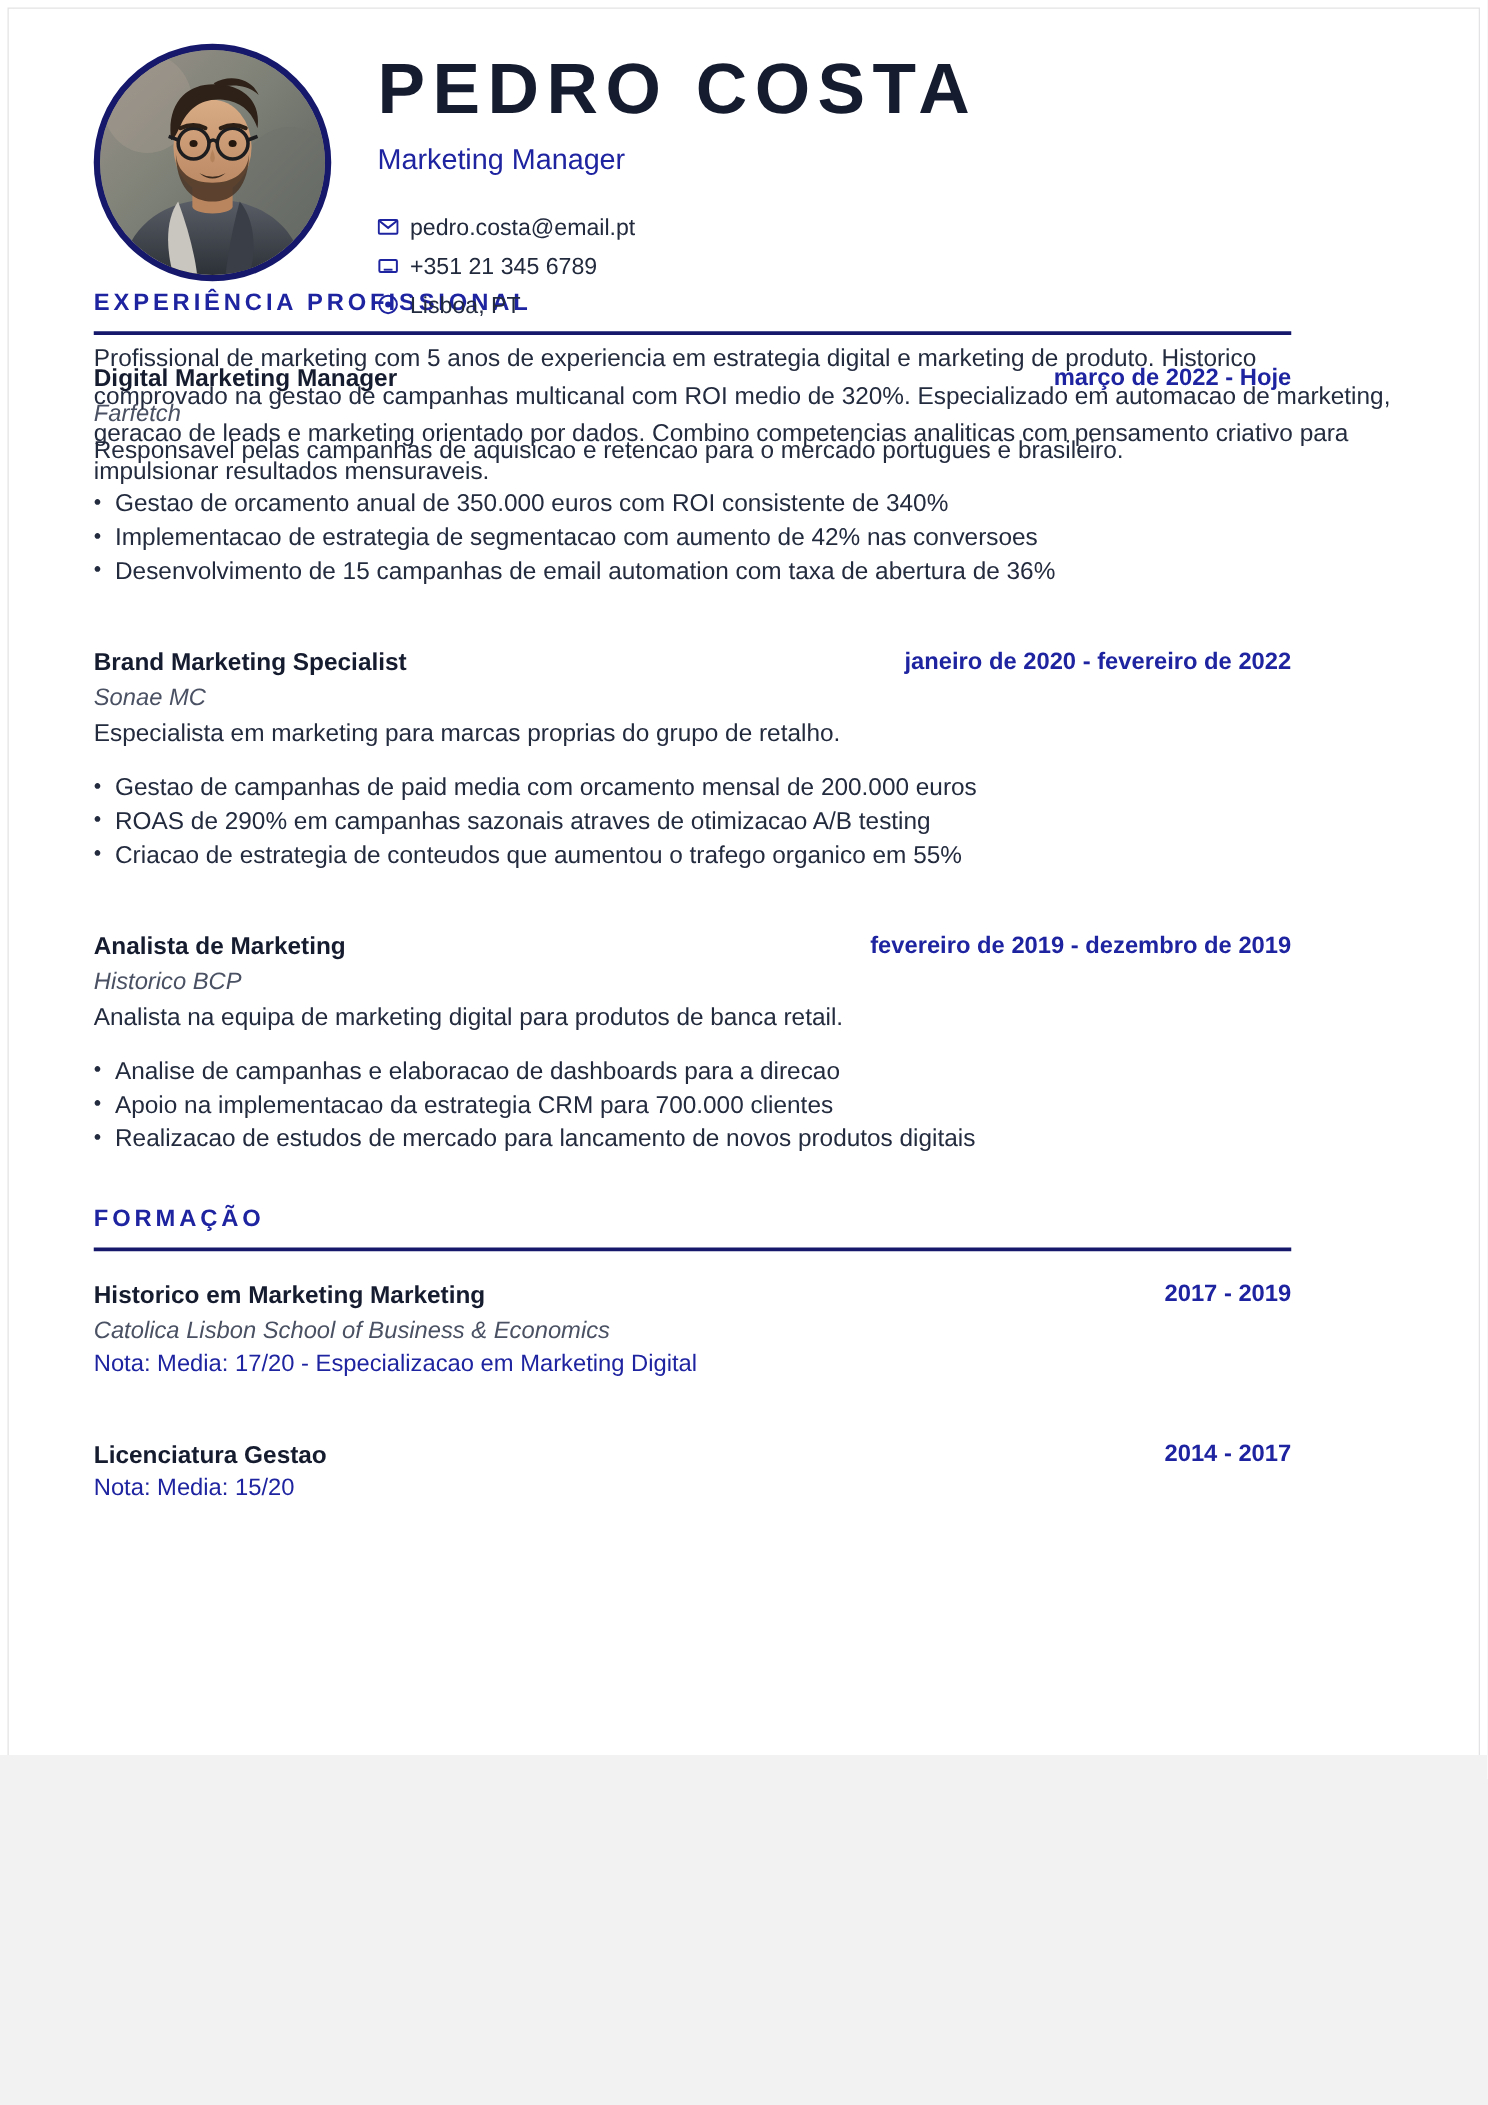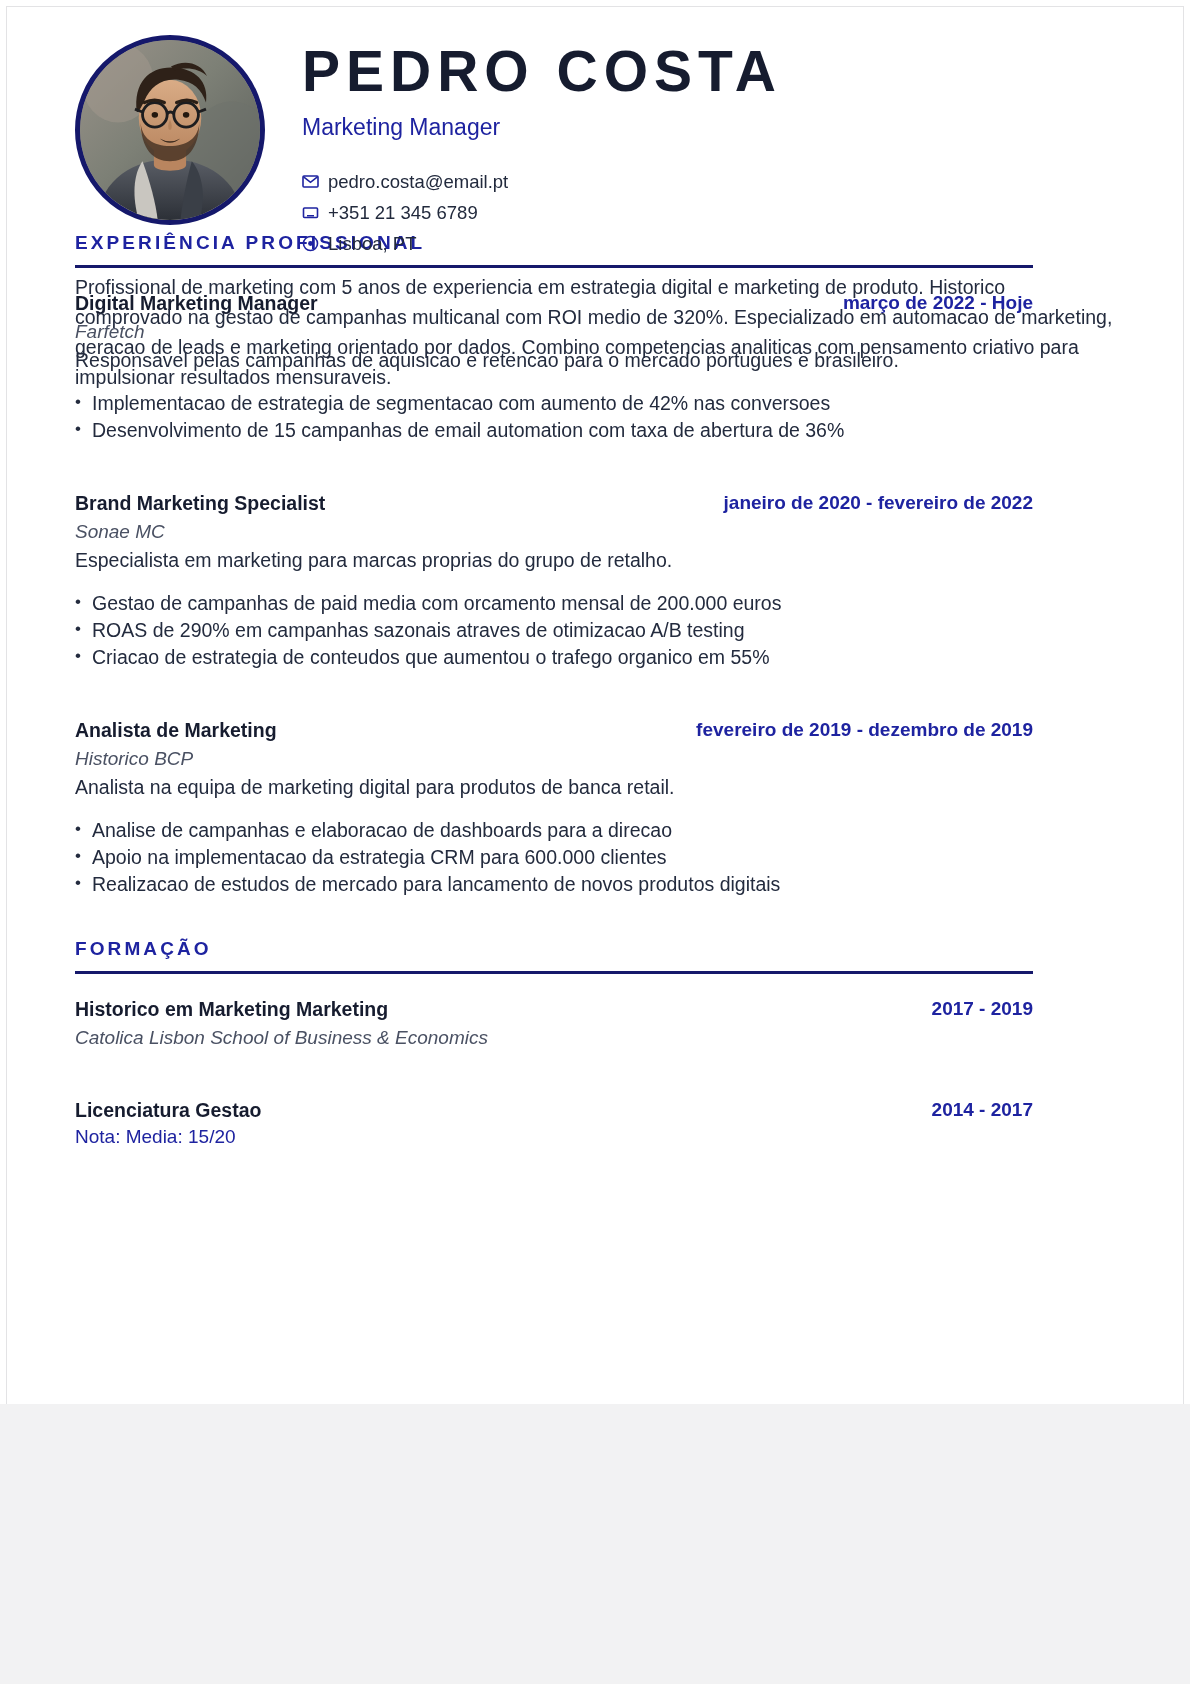--- a/index.html
+++ b/index.html
@@ -308,20 +308,21 @@
       <div class="section-rule"></div>
 
       <div class="entry">
         <div class="entry-top">
           <div class="entry-title">Digital Marketing Manager</div>
           <div class="entry-date">março de 2022 - Hoje</div>
         </div>
         <div class="entry-org">Farfetch</div>
         <div class="entry-desc">Responsavel pelas campanhas de aquisicao e retencao para o mercado portugues e brasileiro.</div>
         <ul class="bullets">
+          <li>Gestao de orcamento anual de 350.000 euros com ROI consistente de 340%</li>
           <li>Implementacao de estrategia de segmentacao com aumento de 42% nas conversoes</li>
           <li>Desenvolvimento de 15 campanhas de email automation com taxa de abertura de 36%</li>
         </ul>
       </div>
 
       <div class="spacer-exp"></div>
 
       <div class="entry" style="margin-top:0">
         <div class="entry-top">
           <div class="entry-title">Brand Marketing Specialist</div>
@@ -340,38 +341,39 @@
 
       <div class="entry" style="margin-top:0">
         <div class="entry-top">
           <div class="entry-title">Analista de Marketing</div>
           <div class="entry-date">fevereiro de 2019 - dezembro de 2019</div>
         </div>
         <div class="entry-org">Historico BCP</div>
         <div class="entry-desc">Analista na equipa de marketing digital para produtos de banca retail.</div>
         <ul class="bullets">
           <li>Analise de campanhas e elaboracao de dashboards para a direcao</li>
-          <li>Apoio na implementacao da estrategia CRM para 600.000 clientes</li>
+          <li>Apoio na implementacao da estrategia CRM para 700.000 clientes</li>
           <li>Realizacao de estudos de mercado para lancamento de novos produtos digitais</li>
         </ul>
       </div>
     </div>
 
     <div class="spacer-edu"></div>
 
     <div class="section">
       <div class="section-title">FORMAÇÃO</div>
       <div class="section-rule"></div>
 
       <div class="entry">
         <div class="entry-top">
           <div class="entry-title">Historico em Marketing Marketing</div>
           <div class="entry-date">2017 - 2019</div>
         </div>
         <div class="entry-org">Catolica Lisbon School of Business &amp; Economics</div>
+        <div class="entry-note">Nota: Media: 17/20 - Especializacao em Marketing Digital</div>
       </div>
 
       <div class="spacer-exp"></div>
 
       <div class="entry" style="margin-top:0">
         <div class="entry-top">
           <div class="entry-title">Licenciatura Gestao</div>
           <div class="entry-date">2014 - 2017</div>
         </div>
         <div class="entry-note">Nota: Media: 15/20</div>

